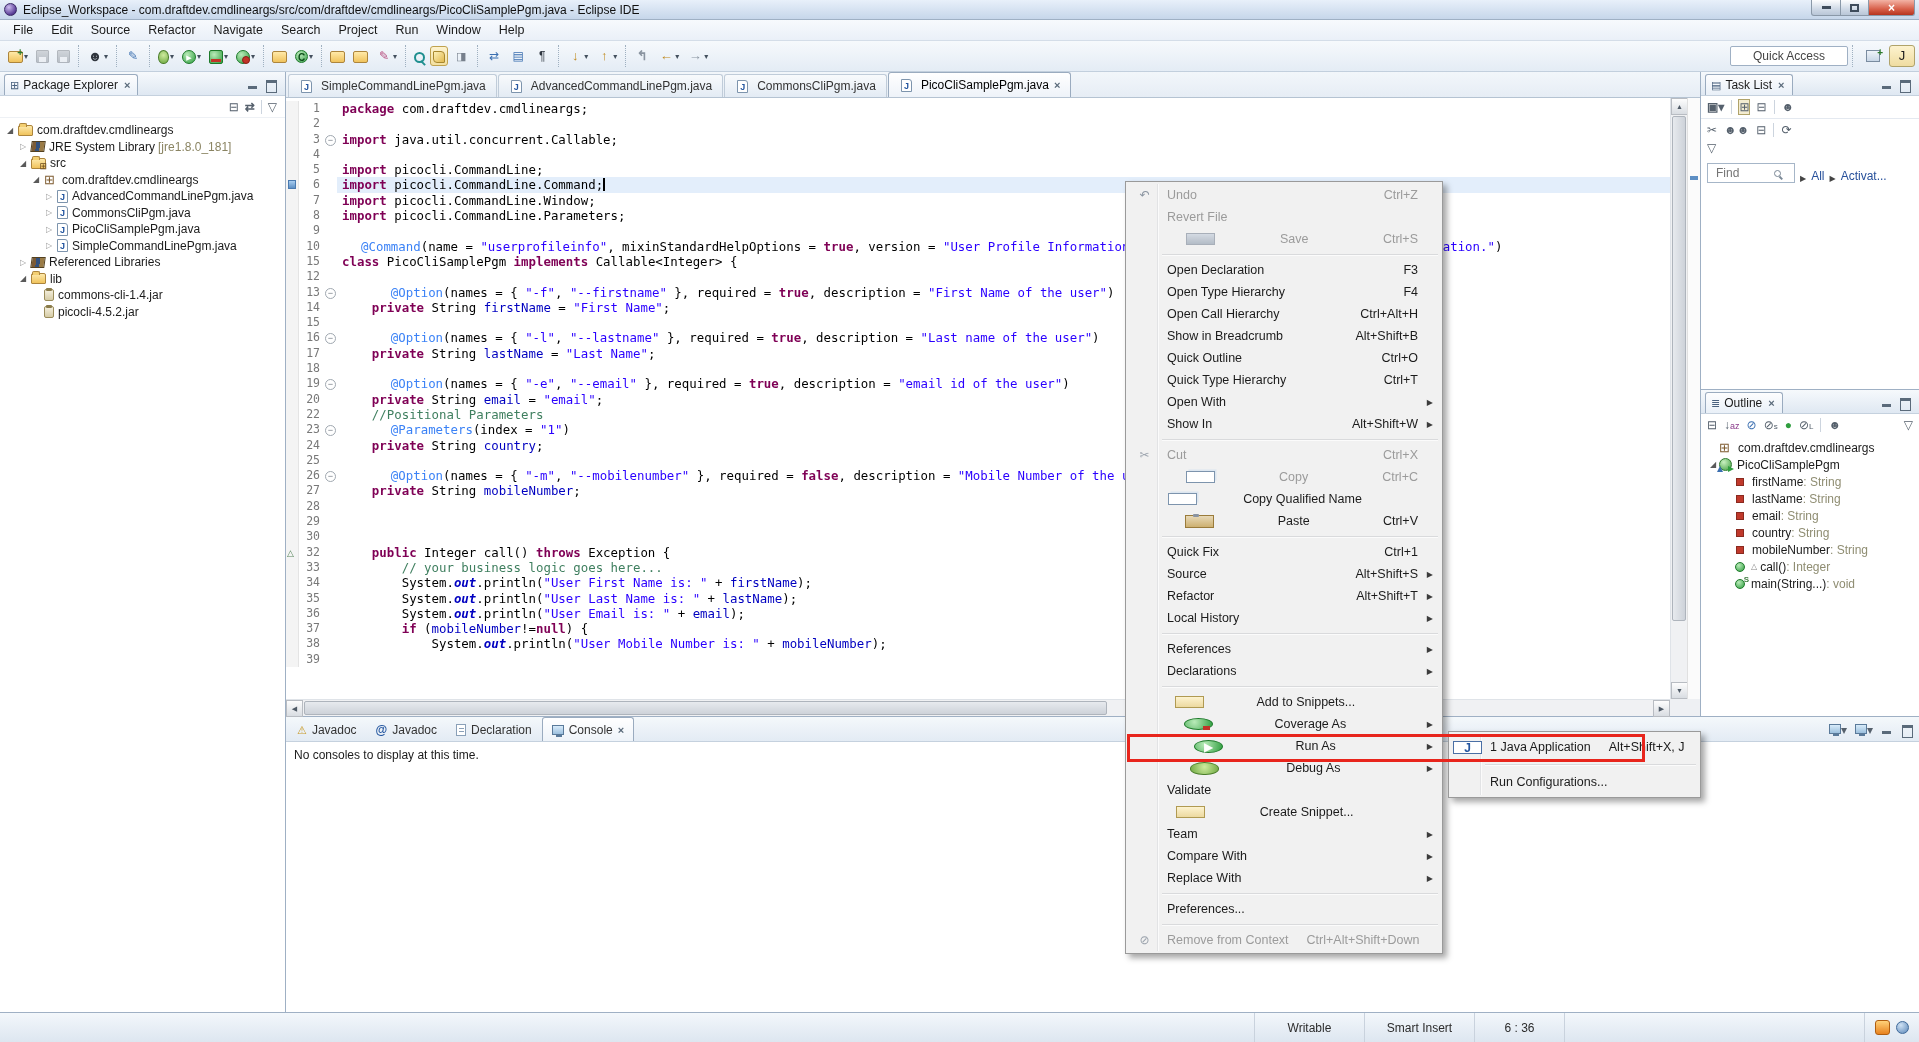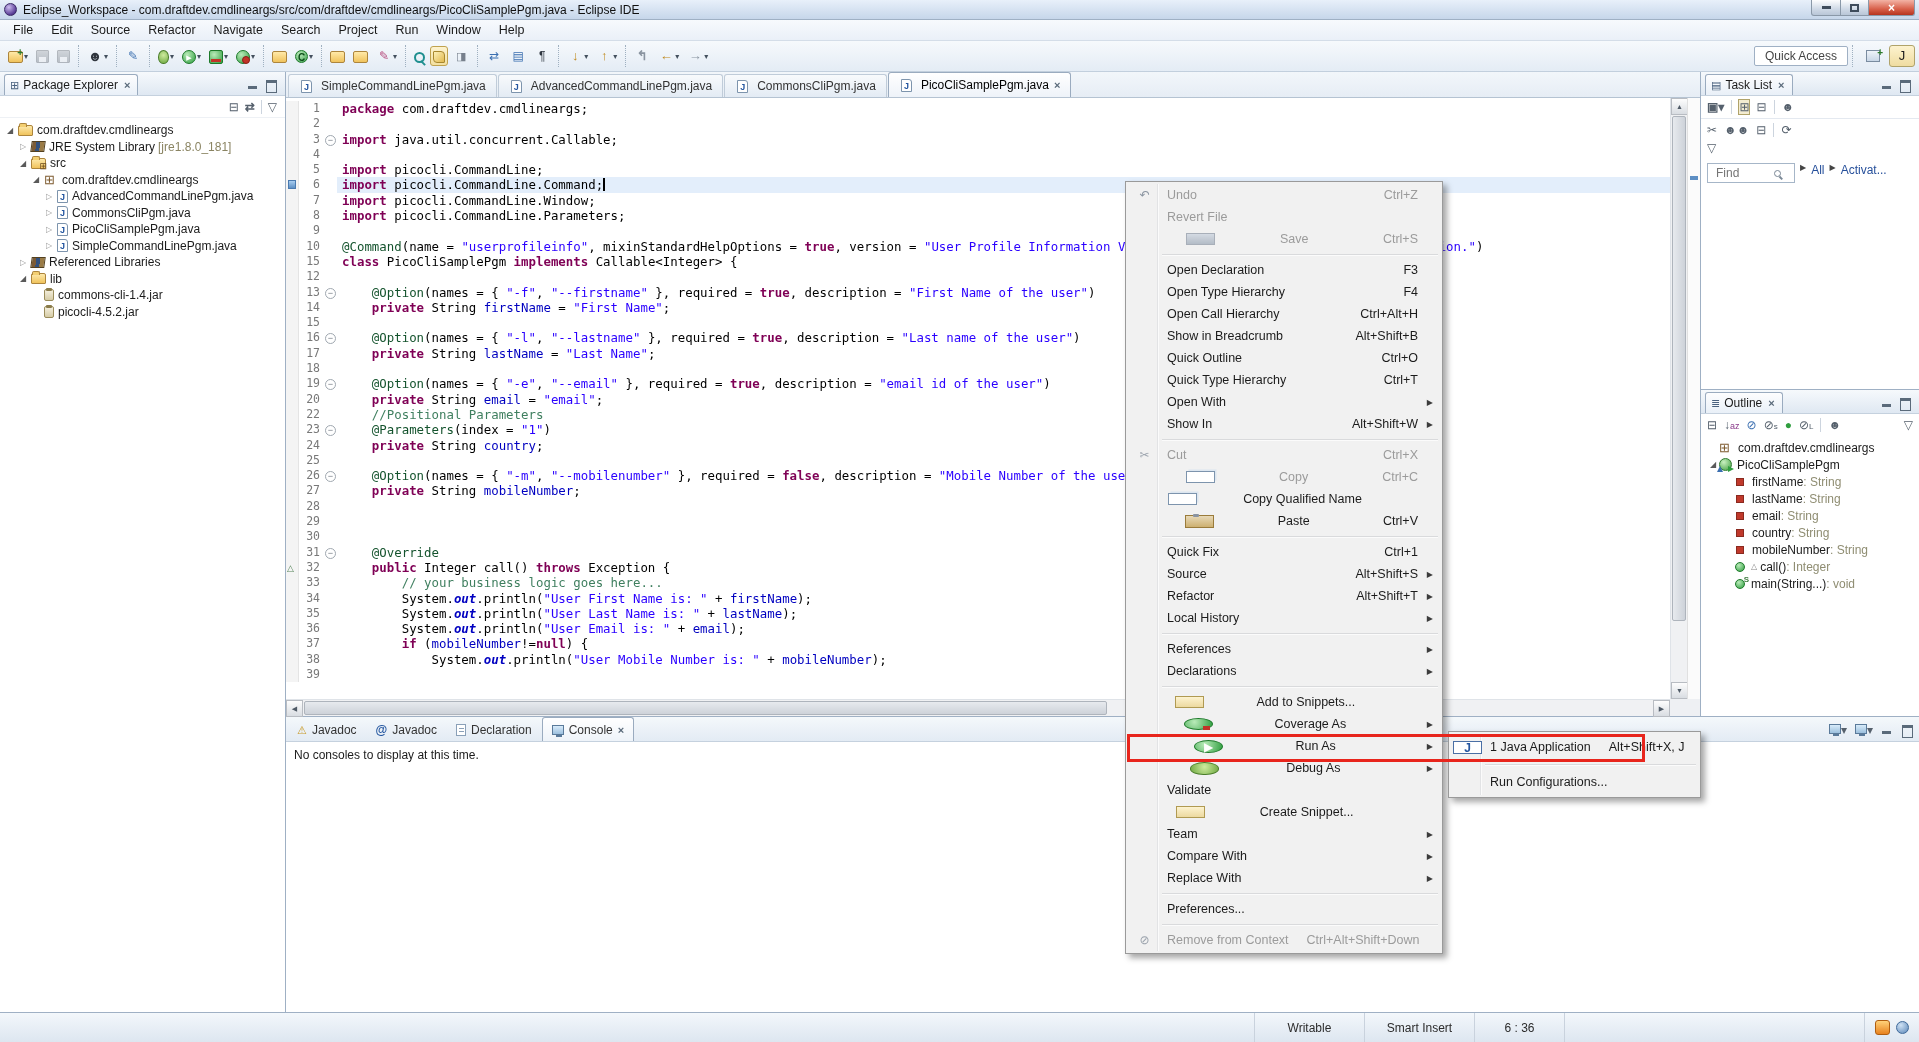--- a/index.html
+++ b/index.html
@@ -59,21 +59,21 @@
   .ic-search{width:11px;height:11px;margin:2px auto 0;border:2px solid #1f8f8f;border-radius:50%;}
   .ic-search::after{content:"";position:absolute;right:-3px;bottom:-3px;width:6px;height:2px;background:#1f8f8f;transform:rotate(45deg);}
   .ic-mark-occurrences{width:12px;height:12px;margin-top:2px;background:linear-gradient(135deg,#fdf0b8,#e2b94d);border:1px solid #a8872e;border-radius:1px 4px 1px 4px;}
   .ic-compare{color:#77808c;font-size:11px;}
   .ic-link-with-editor{color:#3b6fb0;font-size:12px;}
   .ic-show-selected-element{color:#3b6fb0;font-size:12px;}
   .ic-show-whitespace{color:#2e3640;font-size:12px;}
   .gold{color:#c08a1e;font-weight:bold;}
   .gray{color:#8a94a0;font-weight:bold;}
   #quick-access{display:flex;align-items:center;margin-left:auto;}
-  #quick-access-box{background:#fff;border:1px solid #9fb0c4;border-radius:2px;padding:2px 10px;color:#444;font-size:12px;}
+  #quick-access-box{background:#fff;border:1px solid #9fb0c4;border-radius:2px;padding:2px 22px;color:#444;font-size:12px;}
   .persp-btn{display:flex;align-items:center;padding:2px 4px;margin-left:4px;border:1px solid transparent;border-radius:3px;}
   .persp-btn.pressed{background:linear-gradient(#fdf3cf,#efdca0);border-color:#b0a36a;}
   .ic-open-perspective{width:14px;height:12px;background:linear-gradient(#eef3f9,#c8d6e6);border:1px solid #7a8ca0;position:relative;}
   .ic-open-perspective::after{content:"+";position:absolute;right:-4px;top:-6px;color:#2d7a2d;font-weight:bold;font-size:10px;}
 
   
   #content{position:absolute;left:0;top:72px;right:0;bottom:30px;display:flex;}
   #left-panel{width:286px;border-right:1px solid #9fb0c4;background:#fff;display:flex;flex-direction:column;}
   #right-area{flex:1;display:flex;flex-direction:column;min-width:0;}
   #top-row{height:644px;display:flex;min-height:0;}
@@ -131,21 +131,21 @@
   .occ-mark{position:absolute;left:2px;top:3px;width:8px;height:9px;background:linear-gradient(#a8cdf0,#5d8fc4);border:1px solid #4a7ab0;}
   .ovr-mark{position:absolute;left:1px;top:1px;font-size:9px;color:#56855a;font-family:"Liberation Sans",sans-serif;}
   .ln{width:24px;flex:0 0 auto;text-align:right;color:#787878;padding-right:3px;font-size:11.5px;}
   .fold{width:14px;flex:0 0 auto;text-align:center;position:relative;}
   .fold.has::after{content:"−";position:absolute;left:2px;top:3px;width:9px;height:9px;border:1px solid #a0a8b0;border-radius:50%;
     font-size:9px;line-height:8px;color:#707880;background:#fff;font-family:"Liberation Sans",sans-serif;}
   .ct{flex:1;padding-left:5px;}
   .cl.cur .ct{background:#e3eefb;}
   .tk-kw{color:#7f0055;font-weight:bold;}
   .tk-str{color:#2a00ff;}
-  .tk-ann{color:#14532d;}
+  .tk-ann{color:#3b82f6;margin-left:19px;}
   .tk-cmt{color:#3f7f5f;}
   .tk-fld{color:#0000c0;}
   .tk-sfld{color:#0000c0;font-style:italic;font-weight:bold;}
   .tk-pln{color:#000;}
   .caret{display:inline-block;width:1.5px;height:13px;background:#000;vertical-align:middle;margin-top:-2px;}
 
   
   .sb-track{background:#f0f1f3;}
   #vscroll{position:absolute;right:13px;top:0;bottom:17px;width:17px;border-left:1px solid #dfe3e8;}
   #hscroll{position:absolute;left:0;right:30px;bottom:0;height:17px;border-top:1px solid #dfe3e8;}
@@ -155,21 +155,21 @@
   #hscroll .sb-thumb{background:linear-gradient(#e7eaee,#cdd2d9);}
   #ruler{position:absolute;right:0;top:0;bottom:17px;width:13px;background:#fbfbfb;border-left:1px solid #e0e0e0;}
   .ruler-mark{position:absolute;left:2px;width:8px;height:4px;}
   #scorner{position:absolute;right:0;bottom:0;width:30px;height:17px;background:#eef0f3;}
 
   
   .rc-toolbar{display:flex;align-items:center;gap:7px;padding:4px 6px;flex:0 0 auto;}
   .rc-ic{font-size:12px;color:#55606c;position:relative;}
   .rc-sep{width:1px;height:14px;background:#ccd4de;}
   .rc-ic.pressed{outline:1px solid #b0a36a;background:#f3ecd2;}
-  #tl-find-row{display:flex;align-items:flex-start;gap:5px;padding:4px 6px;}
+  #tl-find-row{display:flex;align-items:flex-end;gap:5px;padding:4px 6px;}
   #tl-find{width:88px;height:20px;border:1px solid #a6b6c8;background:#fff;display:flex;align-items:center;padding:0 3px 0 6px;}
   #tl-find input{border:none;outline:none;width:60px;font-size:12px;color:#444;font-family:"Liberation Sans",sans-serif;background:transparent;}
   .lens{width:7px;height:7px;border:1.5px solid #7a8violet;border:1.5px solid #7a8896;border-radius:50%;position:relative;flex:0 0 auto;}
   .lens::after{content:"";position:absolute;right:-3px;bottom:-3px;width:4px;height:1.5px;background:#7a8896;transform:rotate(45deg);}
   .tl-link{color:#27509b;}
   .tl-arrow{font-size:8px;color:#444;}
   #tasklist{height:318px;border-bottom:1px solid #9fb0c4;display:flex;flex-direction:column;}
   #outline{flex:1;display:flex;flex-direction:column;min-height:0;}
   #outline-rows{padding:3px 0;font-size:12px;overflow:hidden;}
   .ol-row{display:flex;align-items:center;height:17px;white-space:nowrap;}
@@ -515,21 +515,20 @@
                 <div class="cl"><span class="cm-strip"></span><span class="ln">20</span><span class="fold"></span><span class="ct"><span class="tk-pln">    </span><span class="tk-kw">private</span><span class="tk-pln"> String </span><span class="tk-fld">email</span><span class="tk-pln"> = </span><span class="tk-str">"email"</span><span class="tk-pln">;</span></span></div>
                 <div class="cl"><span class="cm-strip"></span><span class="ln">22</span><span class="fold"></span><span class="ct"><span class="tk-pln">    </span><span class="tk-cmt">//Positional Parameters</span></span></div>
                 <div class="cl"><span class="cm-strip"></span><span class="ln">23</span><span class="fold has"></span><span class="ct"><span class="tk-pln">    </span><span class="tk-ann">@Parameters</span><span class="tk-pln">(index = </span><span class="tk-str">"1"</span><span class="tk-pln">)</span></span></div>
                 <div class="cl"><span class="cm-strip"></span><span class="ln">24</span><span class="fold"></span><span class="ct"><span class="tk-pln">    </span><span class="tk-kw">private</span><span class="tk-pln"> String </span><span class="tk-fld">country</span><span class="tk-pln">;</span></span></div>
                 <div class="cl"><span class="cm-strip"></span><span class="ln">25</span><span class="fold"></span><span class="ct"></span></div>
                 <div class="cl"><span class="cm-strip"></span><span class="ln">26</span><span class="fold has"></span><span class="ct"><span class="tk-pln">    </span><span class="tk-ann">@Option</span><span class="tk-pln">(names = { </span><span class="tk-str">"-m"</span><span class="tk-pln">, </span><span class="tk-str">"--mobilenumber"</span><span class="tk-pln"> }, required = </span><span class="tk-kw">false</span><span class="tk-pln">, description = </span><span class="tk-str">"Mobile Number of the user"</span><span class="tk-pln">)</span></span></div>
                 <div class="cl"><span class="cm-strip"></span><span class="ln">27</span><span class="fold"></span><span class="ct"><span class="tk-pln">    </span><span class="tk-kw">private</span><span class="tk-pln"> String </span><span class="tk-fld">mobileNumber</span><span class="tk-pln">;</span></span></div>
                 <div class="cl"><span class="cm-strip"></span><span class="ln">28</span><span class="fold"></span><span class="ct"></span></div>
                 <div class="cl"><span class="cm-strip"></span><span class="ln">29</span><span class="fold"></span><span class="ct"></span></div>
                 <div class="cl"><span class="cm-strip"></span><span class="ln">30</span><span class="fold"></span><span class="ct"></span></div>
-                <div class="cl"><span class="cm-strip"></span><span class="ln">31</span><span class="fold has"></span><span class="ct"><span class="tk-pln">    </span><span class="tk-ann">@Override</span></span></div>
                 <div class="cl"><span class="cm-strip"><span class="ovr-mark">△</span></span><span class="ln">32</span><span class="fold"></span><span class="ct"><span class="tk-pln">    </span><span class="tk-kw">public</span><span class="tk-pln"> Integer call() </span><span class="tk-kw">throws</span><span class="tk-pln"> Exception {</span></span></div>
                 <div class="cl"><span class="cm-strip"></span><span class="ln">33</span><span class="fold"></span><span class="ct"><span class="tk-pln">        </span><span class="tk-cmt">// your business logic goes here...</span></span></div>
                 <div class="cl"><span class="cm-strip"></span><span class="ln">34</span><span class="fold"></span><span class="ct"><span class="tk-pln">        System.</span><span class="tk-sfld">out</span><span class="tk-pln">.println(</span><span class="tk-str">"User First Name is: "</span><span class="tk-pln"> + </span><span class="tk-fld">firstName</span><span class="tk-pln">);</span></span></div>
                 <div class="cl"><span class="cm-strip"></span><span class="ln">35</span><span class="fold"></span><span class="ct"><span class="tk-pln">        System.</span><span class="tk-sfld">out</span><span class="tk-pln">.println(</span><span class="tk-str">"User Last Name is: "</span><span class="tk-pln"> + </span><span class="tk-fld">lastName</span><span class="tk-pln">);</span></span></div>
                 <div class="cl"><span class="cm-strip"></span><span class="ln">36</span><span class="fold"></span><span class="ct"><span class="tk-pln">        System.</span><span class="tk-sfld">out</span><span class="tk-pln">.println(</span><span class="tk-str">"User Email is: "</span><span class="tk-pln"> + </span><span class="tk-fld">email</span><span class="tk-pln">);</span></span></div>
                 <div class="cl"><span class="cm-strip"></span><span class="ln">37</span><span class="fold"></span><span class="ct"><span class="tk-pln">        </span><span class="tk-kw">if</span><span class="tk-pln"> (</span><span class="tk-fld">mobileNumber</span><span class="tk-pln">!=</span><span class="tk-kw">null</span><span class="tk-pln">) {</span></span></div>
                 <div class="cl"><span class="cm-strip"></span><span class="ln">38</span><span class="fold"></span><span class="ct"><span class="tk-pln">            System.</span><span class="tk-sfld">out</span><span class="tk-pln">.println(</span><span class="tk-str">"User Mobile Number is: "</span><span class="tk-pln"> + </span><span class="tk-fld">mobileNumber</span><span class="tk-pln">);</span></span></div>
                 <div class="cl"><span class="cm-strip"></span><span class="ln">39</span><span class="fold"></span><span class="ct"></span></div>
               </div>
             <div id="vscroll" class="sb-track">

